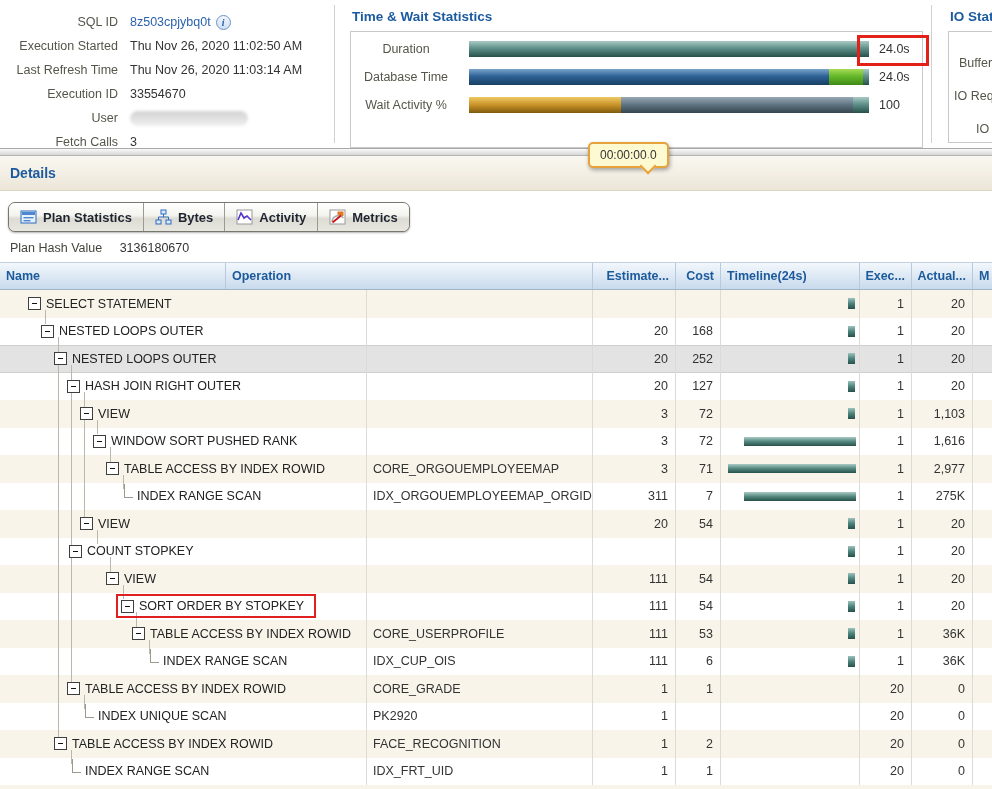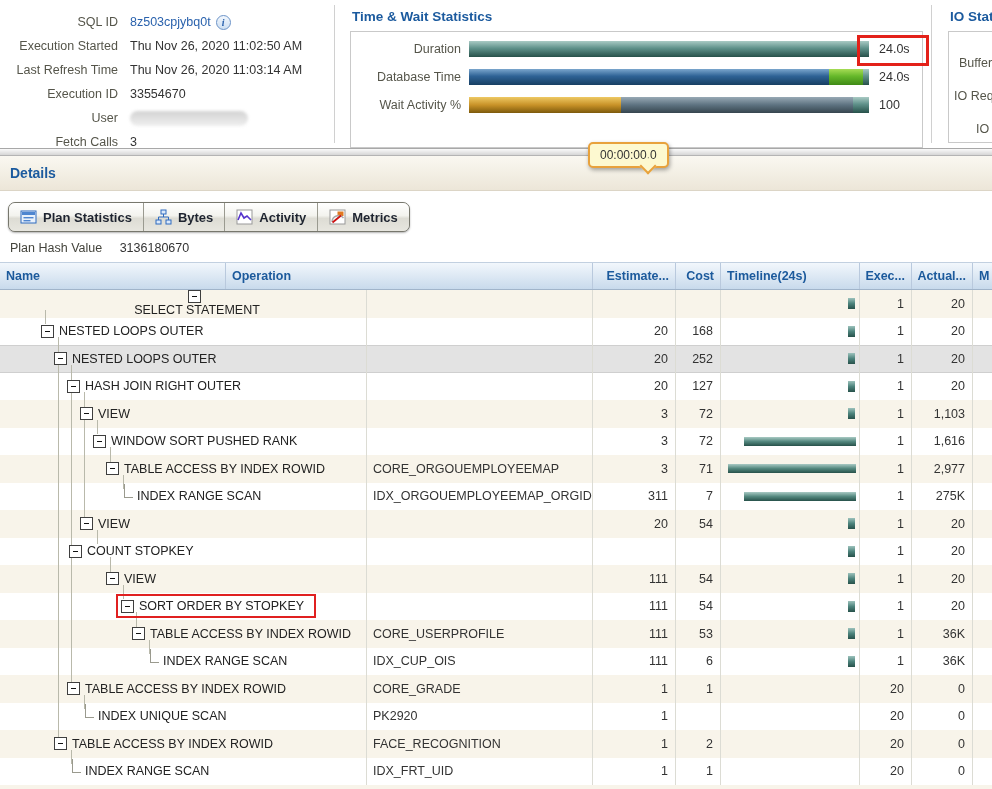--- a/index.html
+++ b/index.html
@@ -19,21 +19,21 @@
   .redacted-blob{width:118px;height:15px;border-radius:8px;
     background:linear-gradient(180deg,#d2d2d2,#efefef);filter:blur(1.5px);}
 
   .vdiv{position:absolute;top:5px;height:138px;width:1px;background:#d0d0d0;}
 
   
   .tw-panel{position:absolute;left:350px;top:0;width:573px;}
   .panel-title{font-weight:bold;color:#1b5a9e;font-size:13.5px;padding:9px 0 0 2px;}
   .tw-box{position:relative;margin-top:7px;border:1px solid #c9c9c9;height:112px;padding-top:3px;box-sizing:content-box;}
   .tw-row{position:relative;display:flex;align-items:center;height:28px;}
-  .tw-label{width:110px;text-align:right;color:#55554a;flex:none;}
+  .tw-label{width:110px;text-align:center;color:#55554a;flex:none;}
   .tw-bar{position:relative;display:flex;width:400px;height:16px;margin-left:8px;flex:none;}
   .seg{height:100%;}
   .seg-teal{background:linear-gradient(180deg,#a9cac4 0%,#5f918a 45%,#27514a 100%);}
   .seg-blue{background:linear-gradient(180deg,#7aa6cd 0%,#2e6295 45%,#173f63 100%);}
   .seg-green{background:linear-gradient(180deg,#a6dc55 0%,#66b82a 45%,#3f8a16 100%);}
   .seg-gold{background:linear-gradient(180deg,#eec964 0%,#c89228 50%,#7d5a0c 100%);}
   .seg-slate{background:linear-gradient(180deg,#98a9b5 0%,#5d7280 50%,#36454e 100%);}
   .tw-value{margin-left:10px;color:#333;}
   .tw-value-nobar{margin-left:8px;color:#333;}
   .red-box-duration{position:absolute;left:506px;top:0;width:66px;height:25px;border:3px solid #e32119;z-index:5;}
@@ -278,21 +278,21 @@
     <div class="guide" style="left:84px;top:405px;height:14px"></div>
     <div class="guide" style="left:97px;top:130px;height:14px"></div>
     <div class="guide" style="left:97px;top:240px;height:14px"></div>
     <div class="guide" style="left:110px;top:157px;height:15px"></div>
     <div class="guide" style="left:110px;top:267px;height:15px"></div>
     <div class="guide" style="left:123px;top:185px;height:14px"></div>
     <div class="guide" style="left:123px;top:295px;height:14px"></div>
     <div class="guide" style="left:136px;top:322px;height:15px"></div>
     <div class="guide" style="left:149px;top:350px;height:14px"></div>
   <div class="trow stripe">
-        <div class="td" style="width: 367px; padding-left: 28px; flex-direction: column;">
+        <div class="td" style="width: 367px; padding-left: 28px;">
           <span class="tbox"></span>
           <span class="oplabel">SELECT STATEMENT</span>
         </div>
         <div class="td name" style="width: 226px;"></div>
         <div class="td ar" style="width: 83px;"></div>
         <div class="td ar" style="width: 45px;"></div>
         <div class="td tl" style="width: 139px;">
           <div class="tl-sq"></div>
         </div>
         <div class="td ar" style="width: 52px;">1</div>

